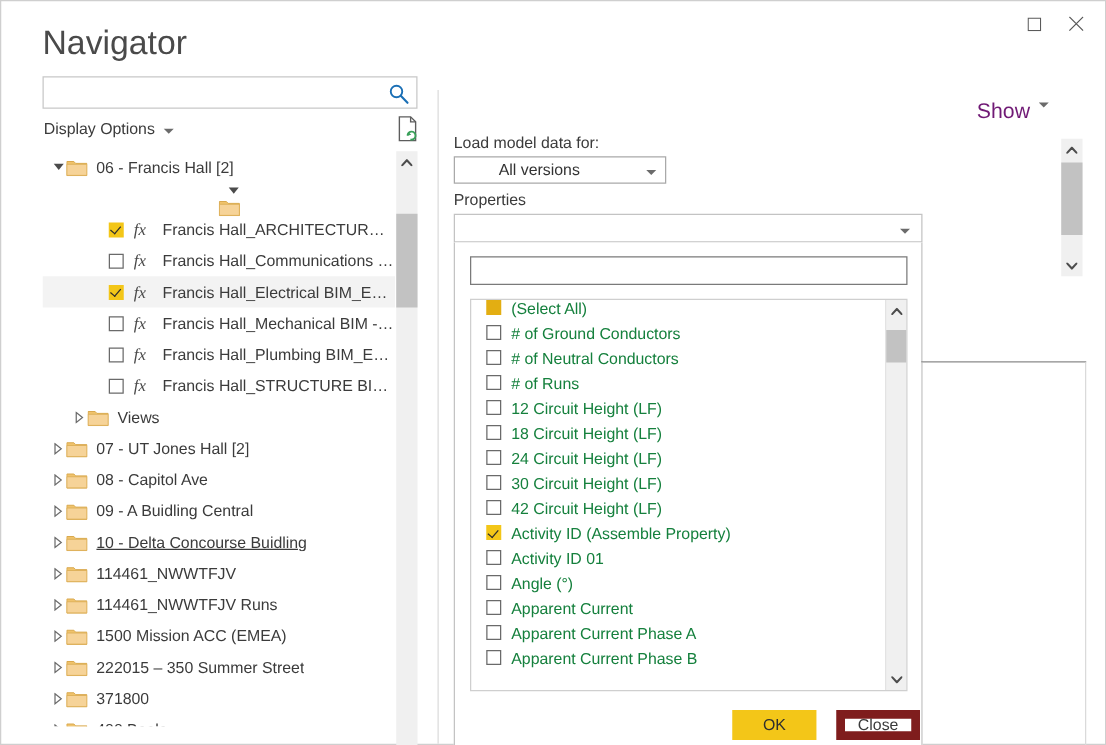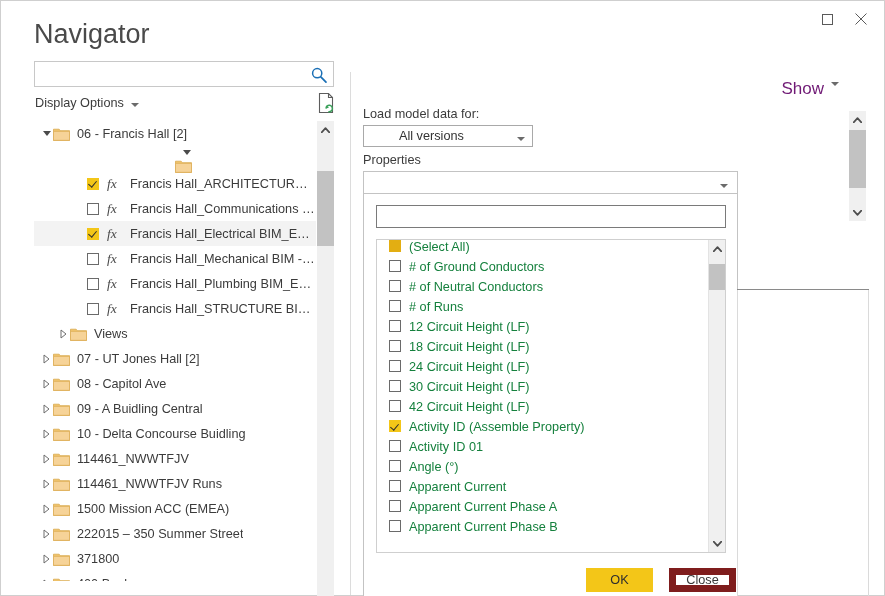--- a/index.html
+++ b/index.html
@@ -329,21 +329,21 @@
               </svg>
             </span>
             <span class="folder">
               <svg width="17" height="14" viewBox="0 0 17 14">
                 <path d="M0.5 2.2 h5.6 l1.4 1.5 h9 v9.8 h-16 z" fill="#f0c36c" stroke="#d9a94e" stroke-width="0.8"></path>
                 <path d="M0.5 4.4 h16 v8.9 h-16 z" fill="#f6d398" stroke="#dcae56" stroke-width="0.7"></path>
               </svg>
             </span>
             <span class="lbl">09 - A Buidling Central</span>
           </div>
-          <div class="tree-row" style="padding-left: 6px;">
+          <div class="tree-row" style="padding-left: 6px; text-decoration: underline;">
             <span class="expander">
               <svg width="9" height="10" viewBox="0 0 9 10">
                 <path d="M2 1 L7 5 L2 9 Z" fill="none" stroke="#6d6d6d" stroke-width="1"></path>
               </svg>
             </span>
             <span class="folder">
               <svg width="17" height="14" viewBox="0 0 17 14">
                 <path d="M0.5 2.2 h5.6 l1.4 1.5 h9 v9.8 h-16 z" fill="#f0c36c" stroke="#d9a94e" stroke-width="0.8"></path>
                 <path d="M0.5 4.4 h16 v8.9 h-16 z" fill="#f6d398" stroke="#dcae56" stroke-width="0.7"></path>
               </svg>

